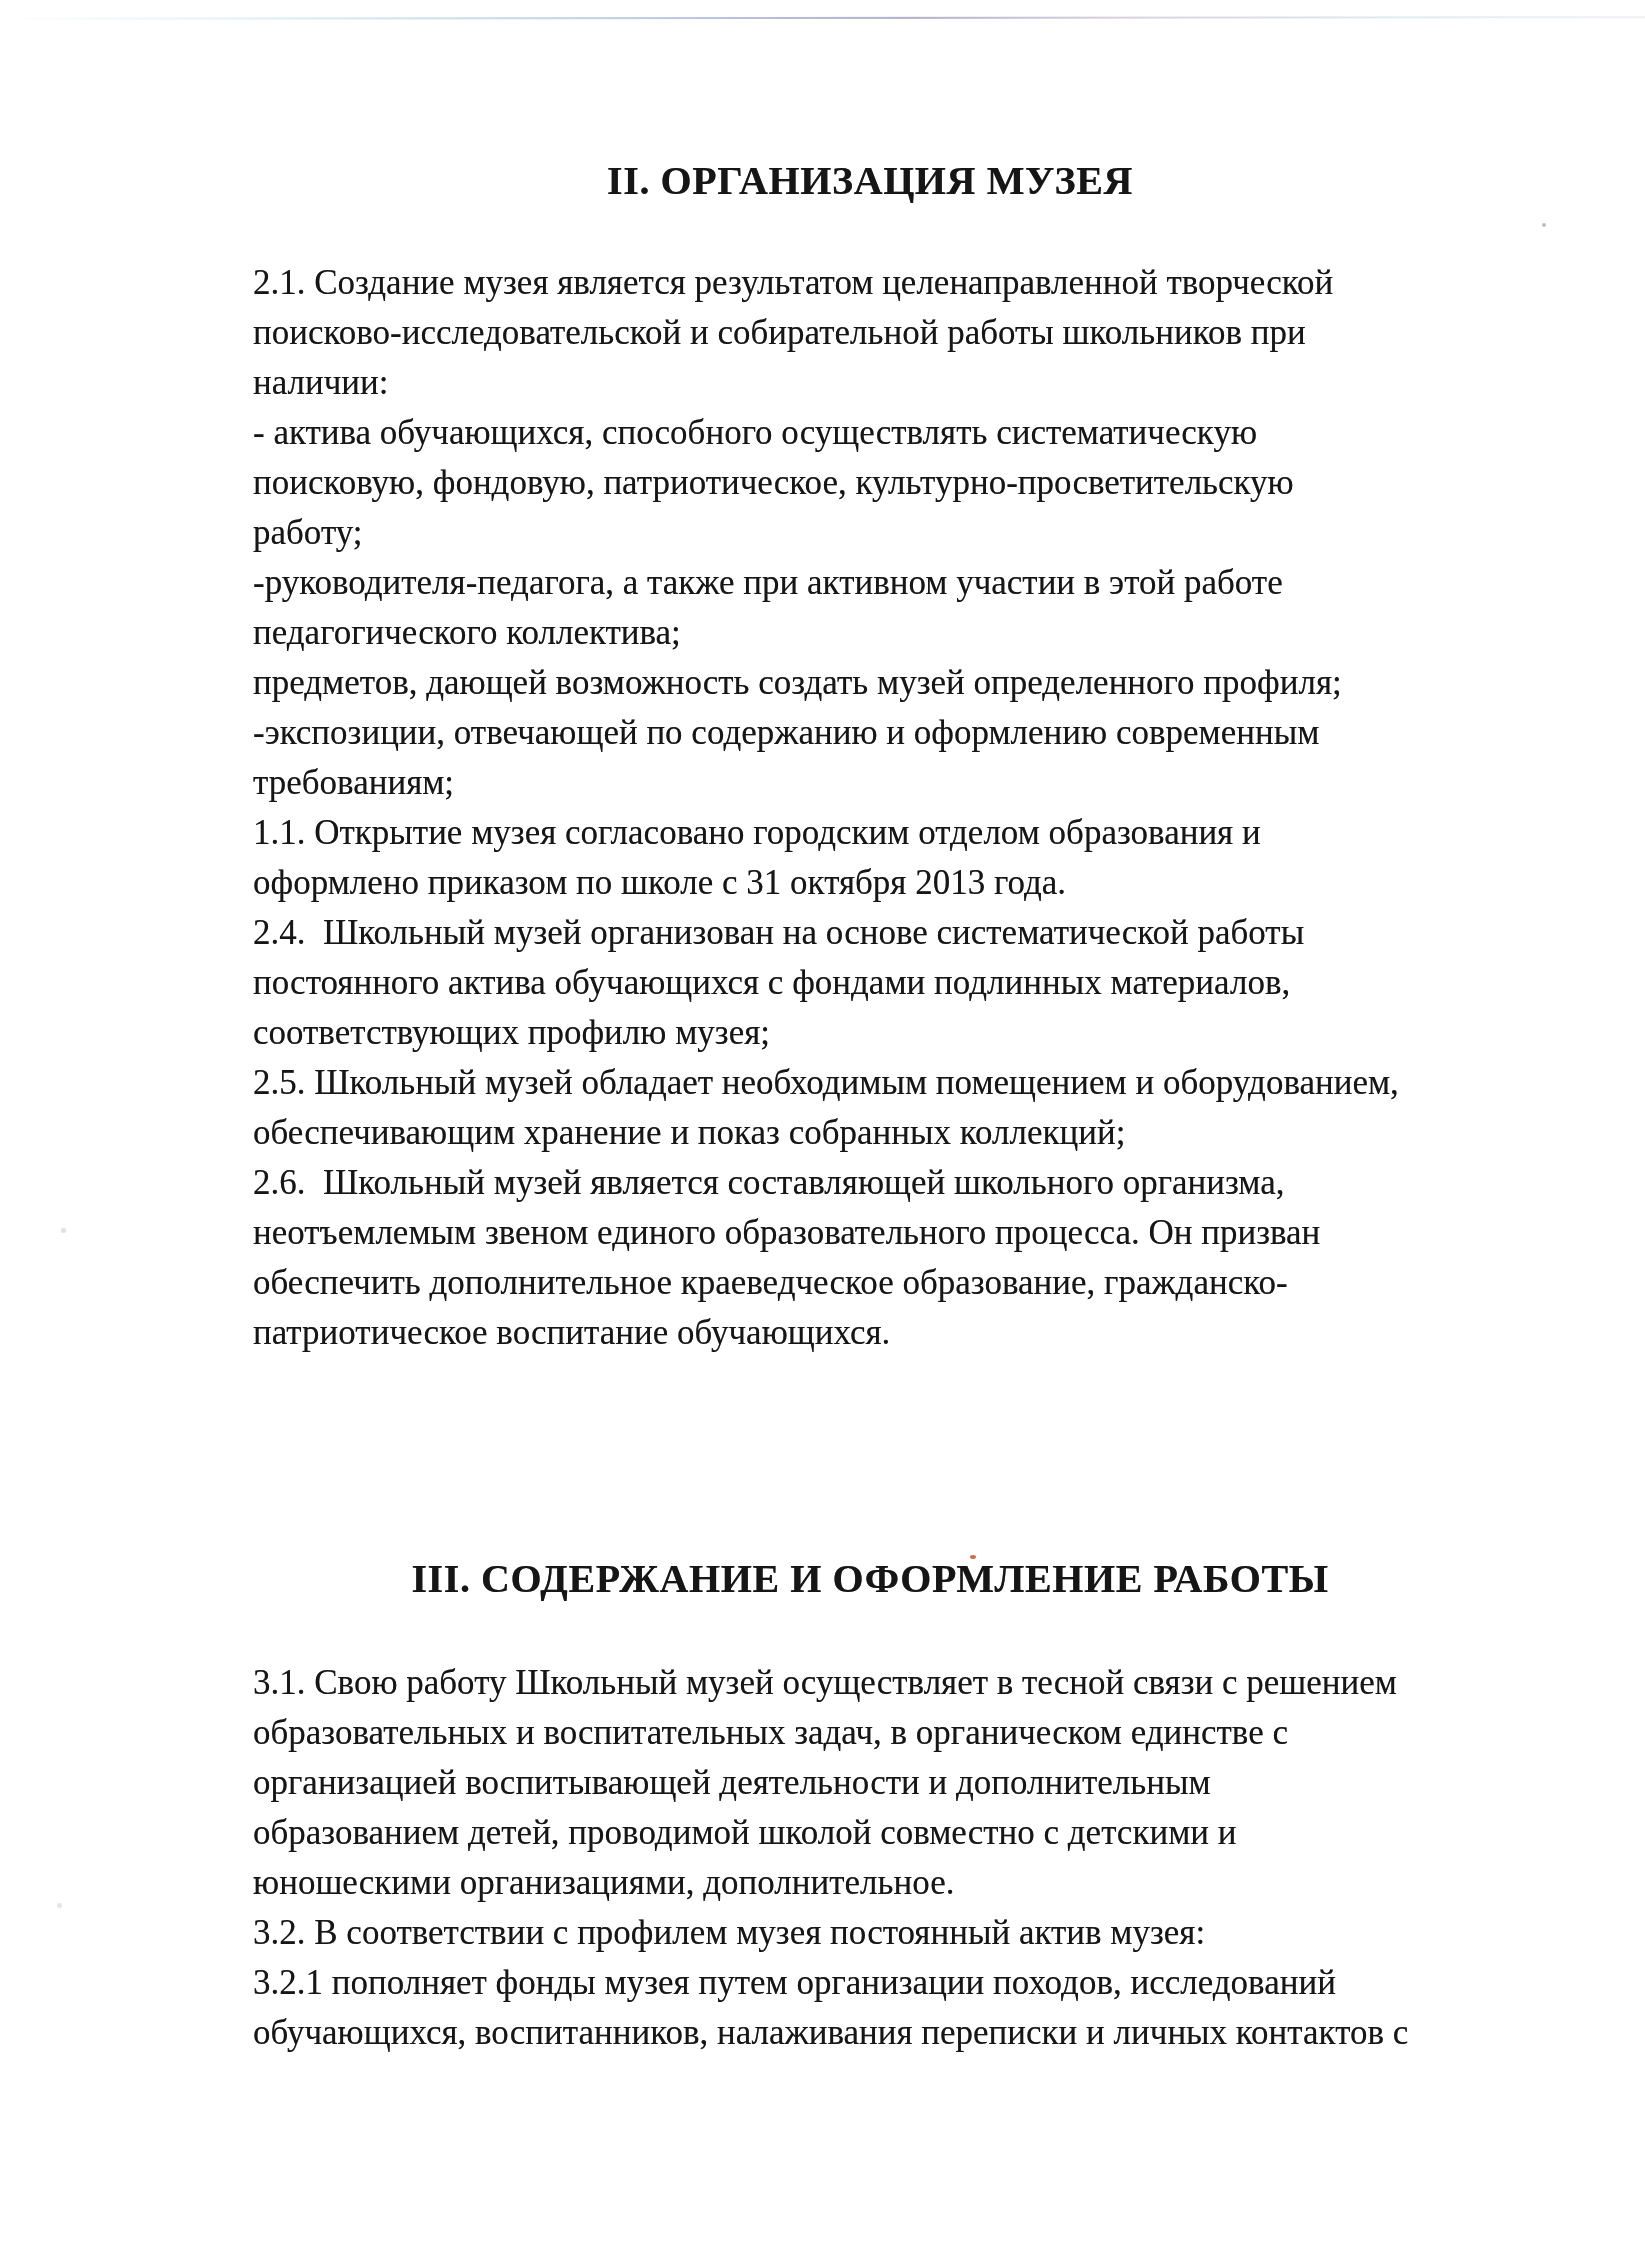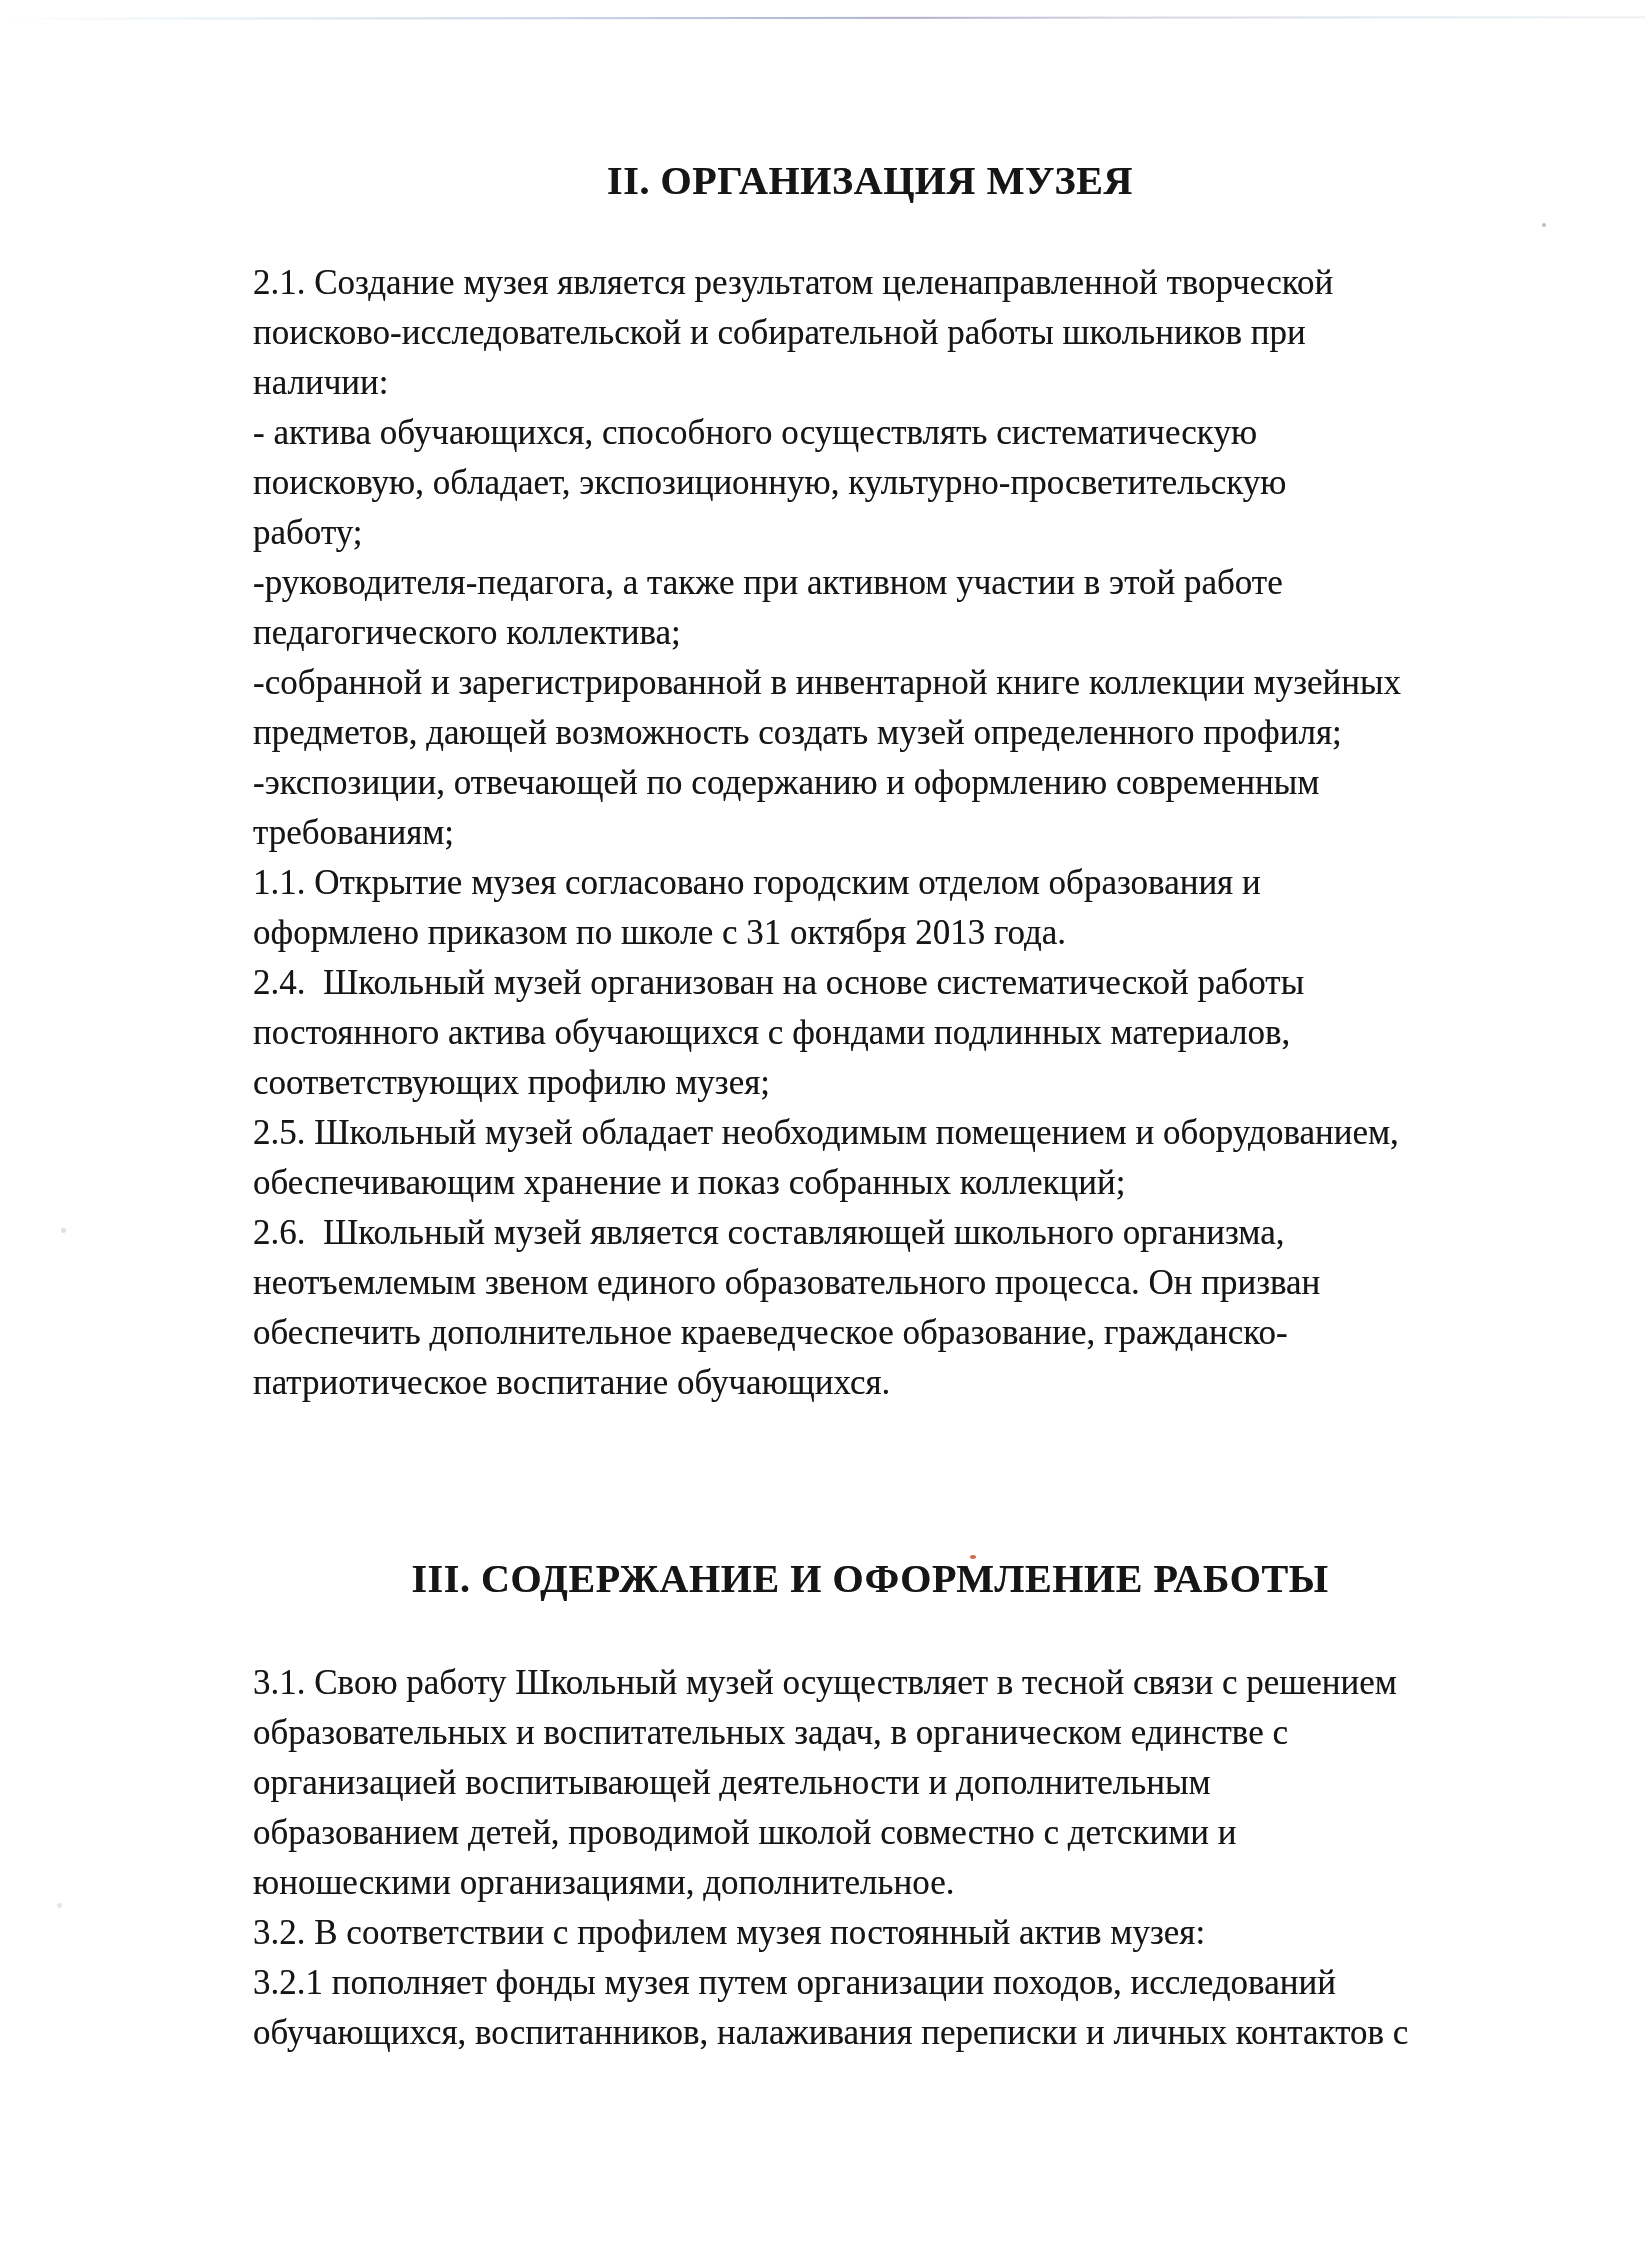--- a/index.html
+++ b/index.html
@@ -83,25 +83,24 @@
   <div class="speck speck-red"></div>
   <div class="speck speck-gray-2"></div>
 
   <div id="heading-2" class="section-heading">II. ОРГАНИЗАЦИЯ МУЗЕЯ</div>
 
   <div id="body-1" class="body-block">
     <div class="line">2.1. Создание музея является результатом целенаправленной творческой</div>
     <div class="line">поисково-исследовательской и собирательной работы школьников при</div>
     <div class="line">наличии:</div>
     <div class="line">- актива обучающихся, способного осуществлять систематическую</div>
-    <div class="line">поисковую, обладает, экспозиционную, культурно-просветительскую</div>
+    <div class="line">поисковую, фондовую, патриотическое, культурно-просветительскую</div>
     <div class="line">работу;</div>
     <div class="line">-руководителя-педагога, а также при активном участии в этой работе</div>
     <div class="line">педагогического коллектива;</div>
-    <div class="line">-собранной и зарегистрированной в инвентарной книге коллекции музейных</div>
     <div class="line">предметов, дающей возможность создать музей определенного профиля;</div>
     <div class="line">-экспозиции, отвечающей по содержанию и оформлению современным</div>
     <div class="line">требованиям;</div>
     <div class="line">1.1. Открытие музея согласовано городским отделом образования и</div>
     <div class="line">оформлено приказом по школе с 31 октября 2013 года.</div>
     <div class="line">2.4.  Школьный музей организован на основе систематической работы</div>
     <div class="line">постоянного актива обучающихся с фондами подлинных материалов,</div>
     <div class="line">соответствующих профилю музея;</div>
     <div class="line">2.5. Школьный музей обладает необходимым помещением и оборудованием,</div>
     <div class="line">обеспечивающим хранение и показ собранных коллекций;</div>

